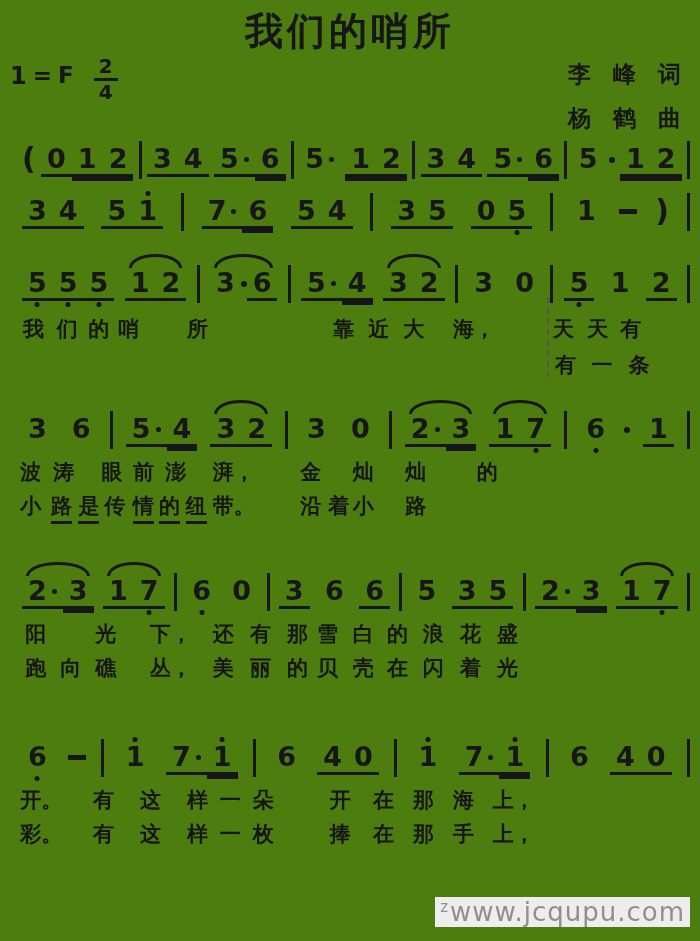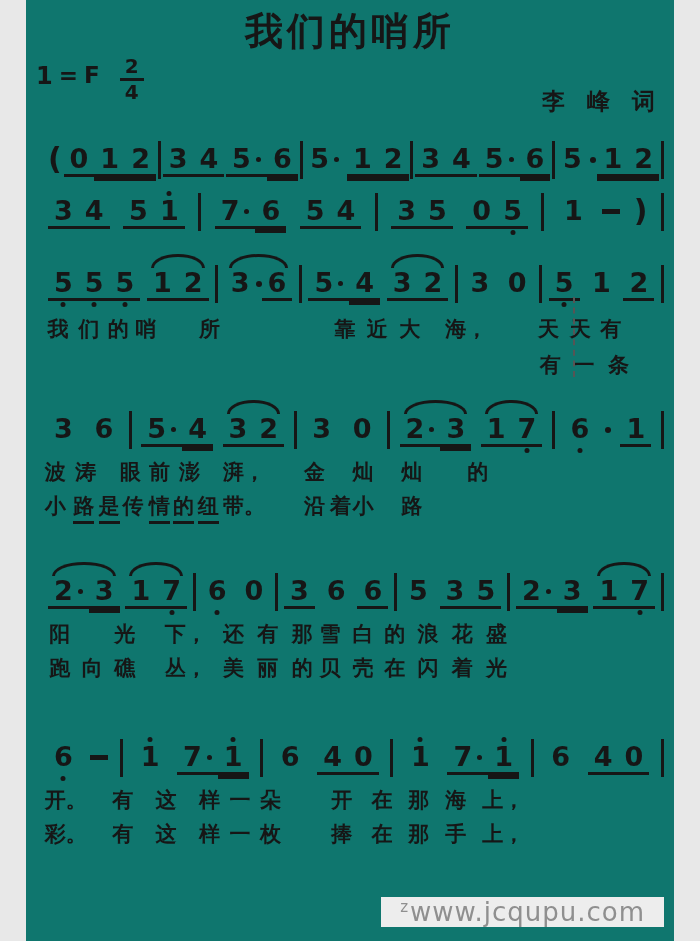--- a/index.html
+++ b/index.html
@@ -1,28 +1,28 @@
 <!DOCTYPE html>
 <html><head>
 <meta charset="utf-8">
 <style>
   html,body{margin:0;padding:0;background:#e8e8e8;}
-  .page{position:relative;width:648px;height:941px;background:#0f766e;margin:0 auto;
+  .page{position:relative;width:700px;height:941px;background:#4d7c0f;margin:0 auto;
         font-family:"DejaVu Sans",sans-serif;color:#161616;overflow:hidden;}
   .title{position:absolute;top:6px;left:0;right:0;text-align:center;
          font-size:38px;font-weight:700;letter-spacing:4px;}
   .keysig{position:absolute;left:10px;top:62px;display:flex;align-items:flex-start;gap:6px;
           font-size:23px;font-weight:700;}
   .keysig .tonic{font-size:24px;}
   .meterfrac{display:inline-block;margin-left:14px;width:24px;text-align:center;margin-top:-6px;}
   .meterfrac b{display:block;font-size:20px;line-height:21px;}
   .meterfrac i{display:block;height:3px;background:#161616;margin:1px 0;}
   .tempo{position:absolute;left:8px;top:104px;font-size:17px;font-weight:700;letter-spacing:2px;white-space:pre;}
   .credit{position:absolute;right:12px;font-size:23px;font-weight:700;letter-spacing:7px;white-space:pre;}
-  .credit1{top:86px;}
+  .credit1{top:59px;}
   .credit2{top:103px;}
 
   
   .mline{position:absolute;left:22px;right:10px;display:flex;justify-content:space-between;
          align-items:flex-start;height:34px;}
   .sys0{top:144px}.sys1{top:196px}.sys2{top:268px}.sys3{top:414px}.sys4{top:576px}.sys5{top:742px}
   .n{position:relative;display:inline-flex;align-items:center;padding:0 6px;height:30px;}
   .dg{font-size:27px;font-weight:700;line-height:30px;font-family:"DejaVu Sans",sans-serif;}
   .u1{border-bottom:3px solid #161616;}
   .u2{border-bottom:3px solid #161616;box-shadow:0 4px 0 #161616;}
@@ -44,41 +44,42 @@
   .l2r0{top:315px}.l2r1{top:351px}
   .l3r0{top:458px}.l3r1{top:492px}
   .l4r0{top:620px}.l4r1{top:654px}
   .l5r0{top:786px}.l5r1{top:820px}
   .lyc{position:absolute;font-size:21px;font-weight:700;white-space:nowrap;
        font-family:"DejaVu Sans",sans-serif;}
   .lu{border-bottom:3px solid #161616;padding-bottom:1px;}
 
   .dashedbar{position:absolute;left:547px;top:297px;height:80px;border-left:2px dashed #555;}
   .watermark{position:absolute;right:10px;top:897px;font-size:26px;color:#8f8f8f;
-             background:#ededed;padding:0 19px;letter-spacing:1px;}
+             background:#ededed;padding:0 5px;letter-spacing:1px;}
   .wm-mark{font-size:15px;vertical-align:9px;margin-right:1px;}
 </style>
 </head>
 <body>
 
 <div class="page">
   <div class="title">我们的哨所</div>
 
   <div class="keysig">
     <span class="tonic">1</span>
     <span>=</span>
     <span>F</span>
     <span class="meterfrac">
       <b>2</b>
       <i></i>
       <b>4</b>
     </span>
   </div>
 
   <div class="credit credit1">李 峰 词</div>
+  <div class="credit credit2">杨 鹤 曲</div>
 
   <div id="systems">
       <div class="mline sys0">
         <span class="paren">(</span>
         <span class="grp">
           <span class="n u1">
             <b class="dg">0</b>
           </span>
           <span class="n u2">
             <b class="dg">1</b>

